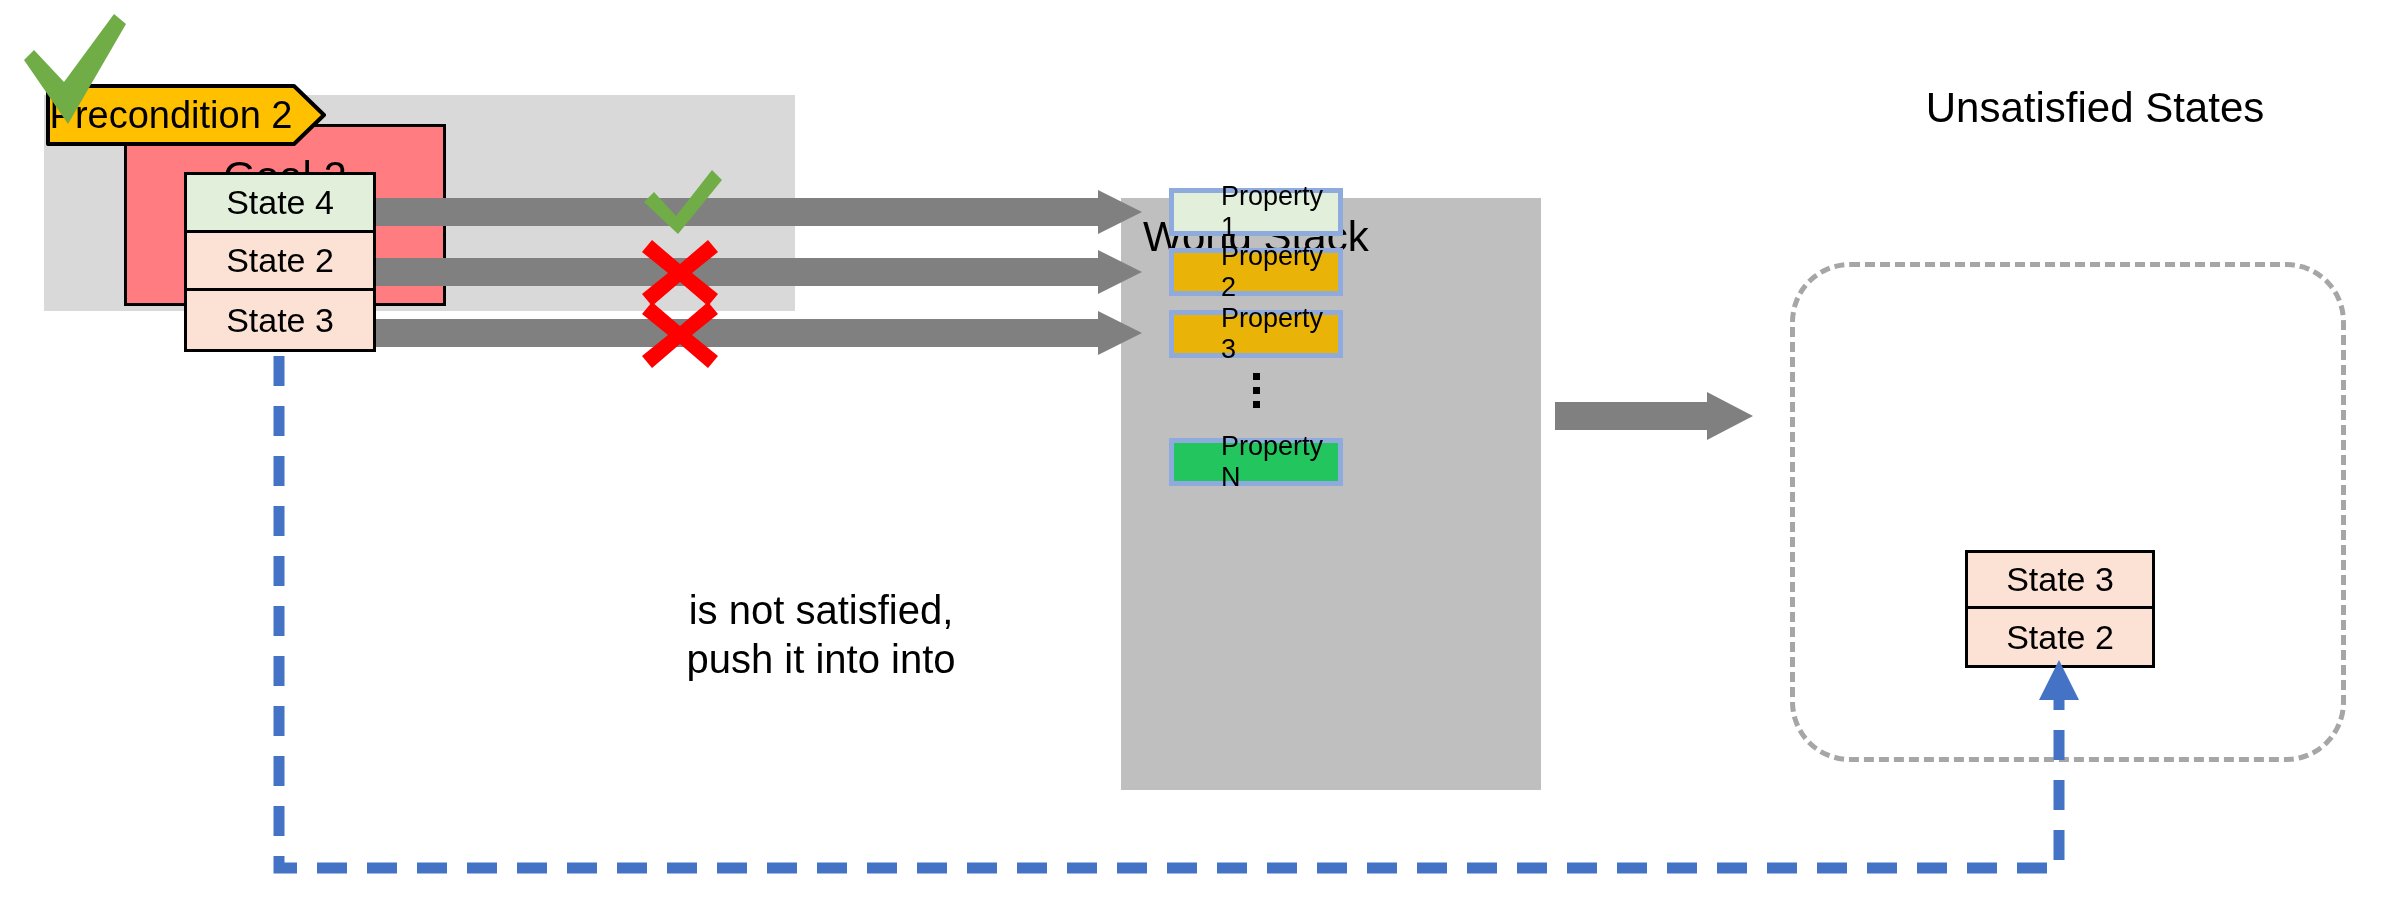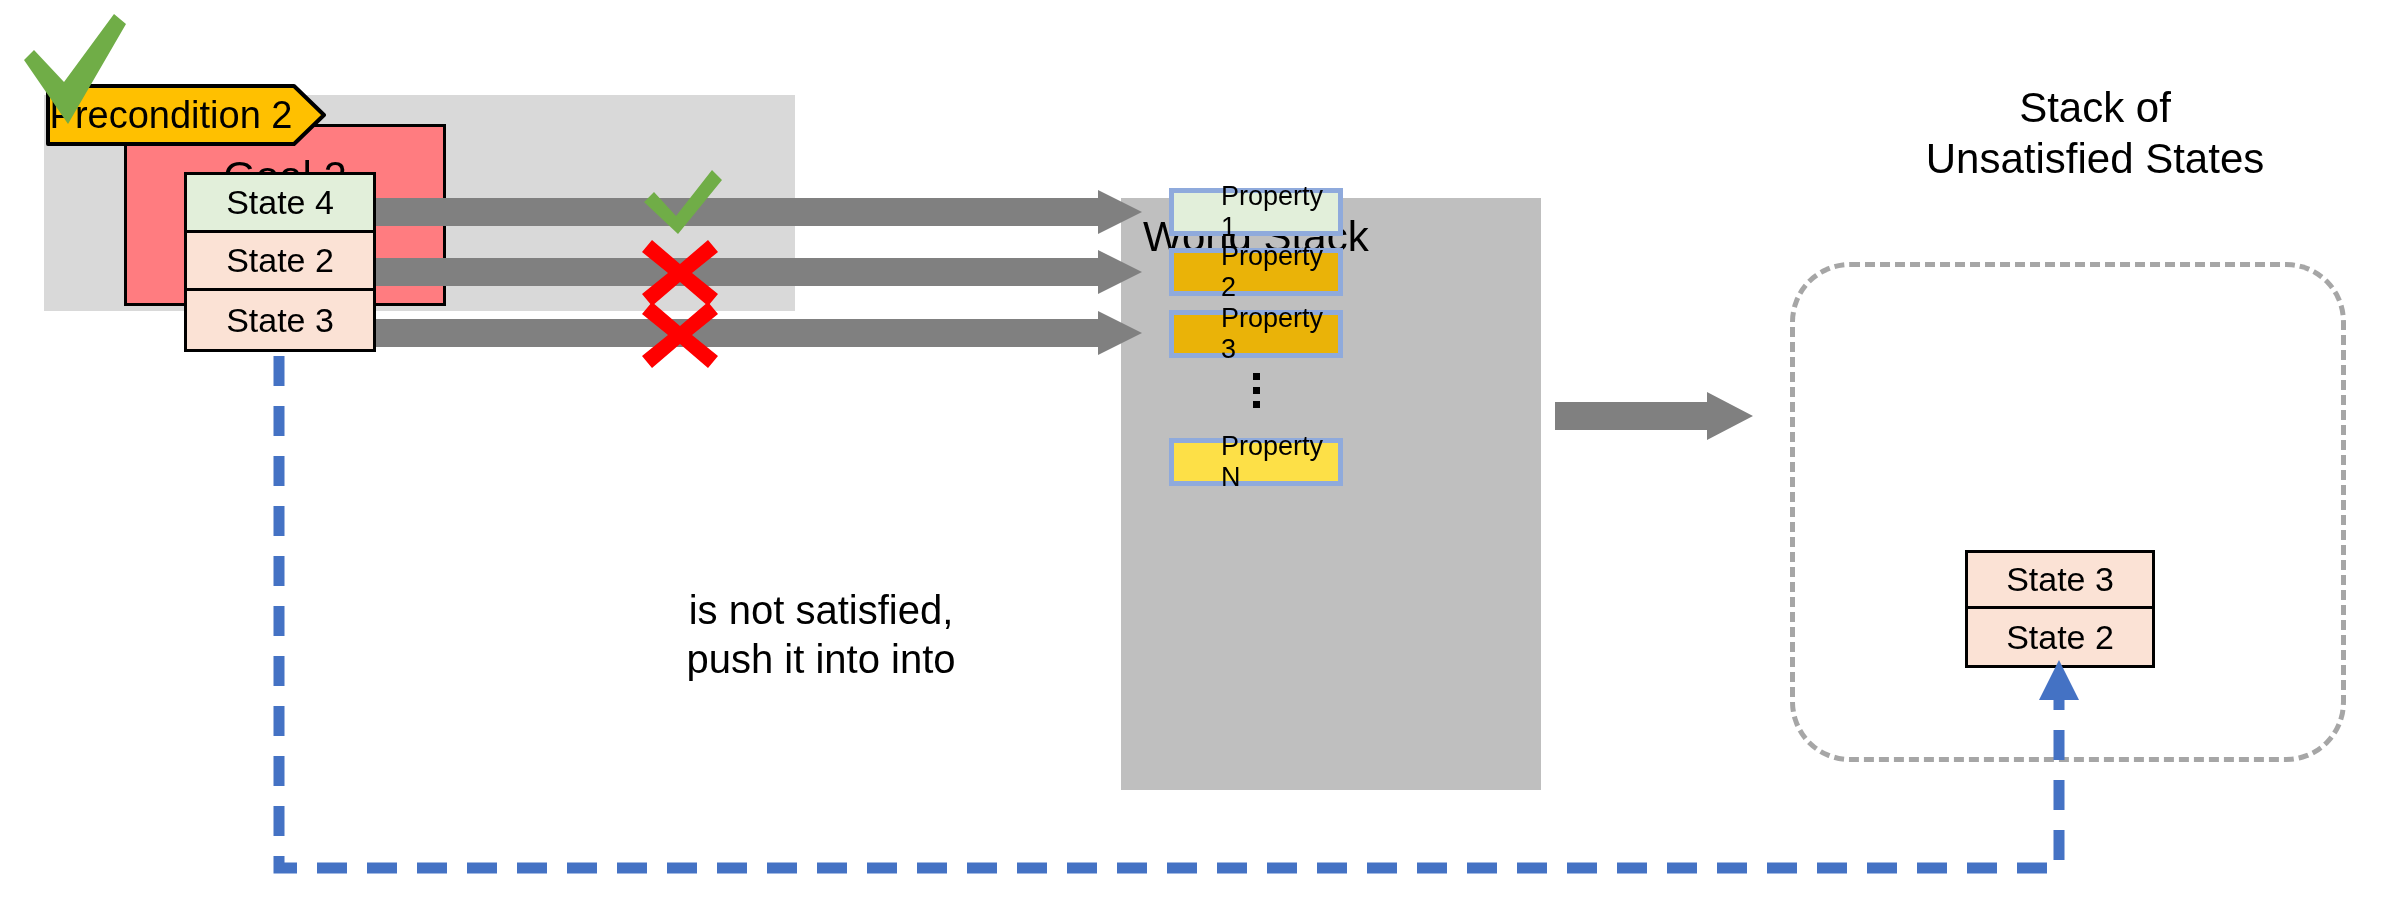--- a/index.html
+++ b/index.html
@@ -122,21 +122,21 @@
     border: 5px solid #8FAADC;
     box-sizing: border-box;
     display: flex; align-items: center; justify-content: center;
     font-size: 27px;
     color: #000000;
     z-index: 5;
     padding-left: 47px;
   }
   .prop-green { background: #E2EFDA; }
   .prop-peach { background: #eab308; }
-  .prop-blue  { background: #fde047; border-color: #8FAADC; }
+  .prop-blue  { background: #22c55e; border-color: #8FAADC; }
   #ellipsis-dots {
     left: 1169px; top: 366px;
     width: 174px;
     text-align: center;
     z-index: 5;
   }
   #ellipsis-dots .dot {
     width: 7px; height: 7px;
     background: #000000;
     margin: 7px auto;
@@ -280,21 +280,20 @@
     <div>push it into into</div>
   </div>
 
   <div class="abs flow-arrow" style="left:1555px; top:392px;">
     <svg width="198" height="48" viewBox="0 0 198 48">
       <path d="M0,10 L152,10 L152,0 L198,24 L152,48 L152,38 L0,38 Z" fill="#808080"></path>
     </svg>
   </div>
 
   <div class="abs" id="stack-title">
-    <div>Stack of</div>
     <div>Unsatisfied States</div>
   </div>
   <div class="abs" id="stack-container"></div>
 
   <div class="abs" id="stack-boxes">
     <div class="stack-row">State 3</div>
     <div class="stack-row">State 2</div>
   </div>
 
   <svg class="abs" id="feedback-path" viewBox="0 0 2390 908">

